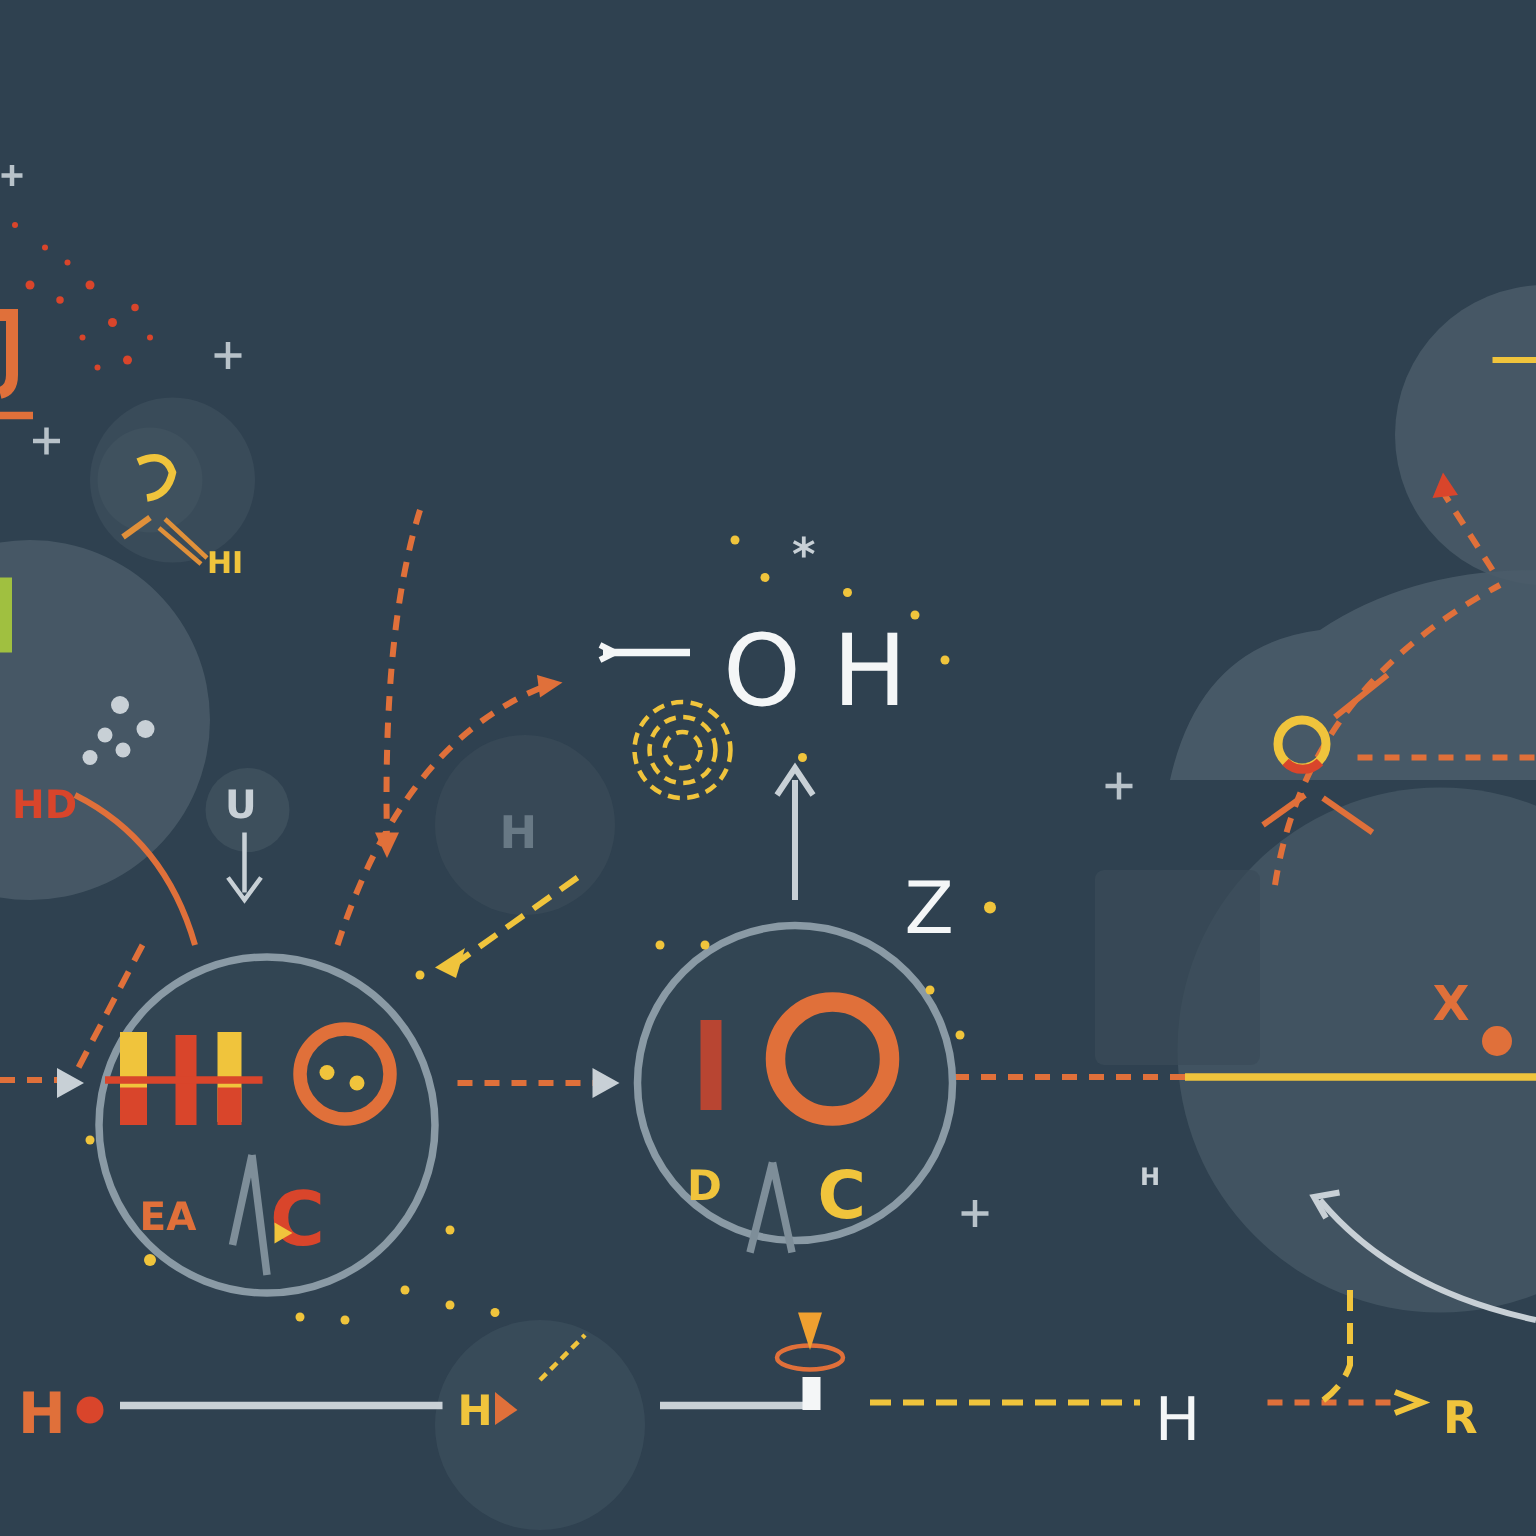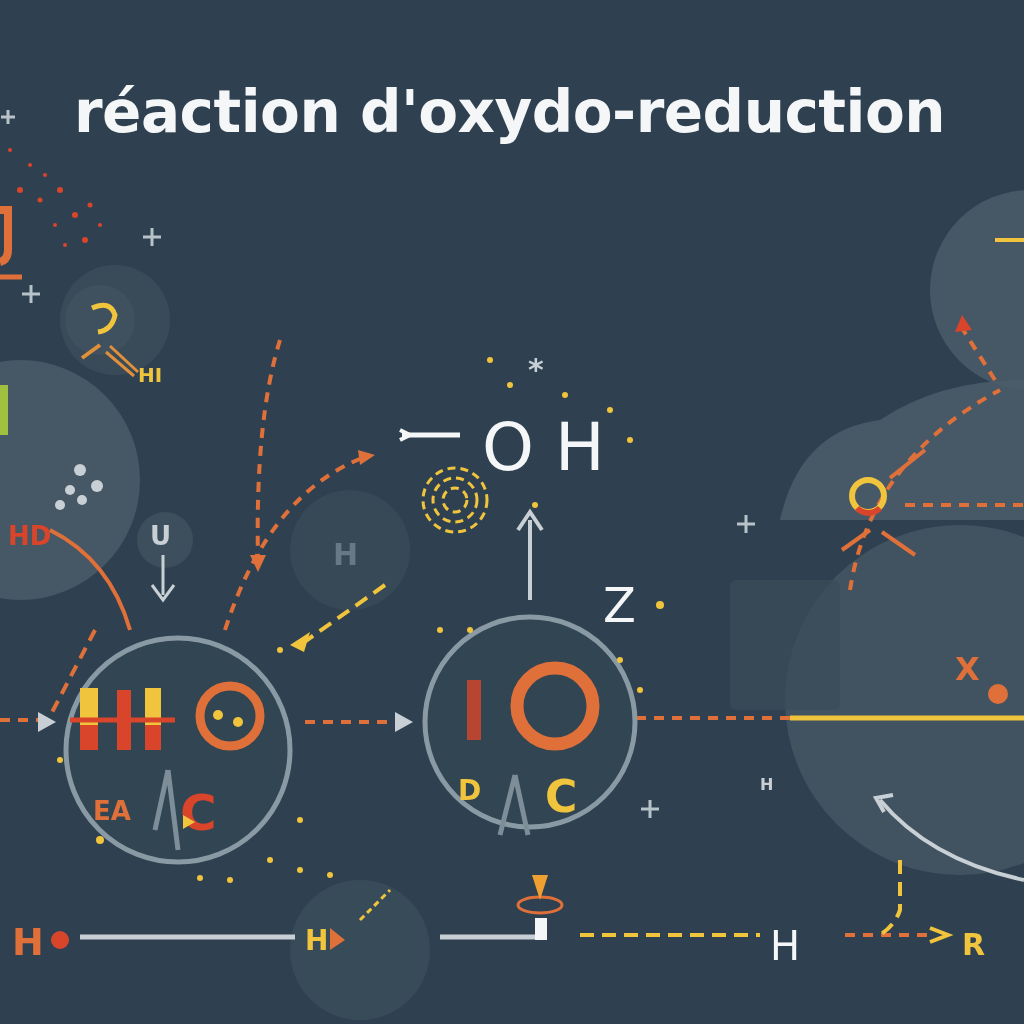--- a/index.html
+++ b/index.html
@@ -15,21 +15,20 @@
     font-family: "DejaVu Sans", sans-serif;
     font-size: 58px; font-weight: 600; color: #f4f6f7;
     letter-spacing: -0.5px; white-space: nowrap;
   }
   svg text { font-family: "DejaVu Sans", sans-serif; }
 </style>
 </head>
 <body>
 
 <div class="canvas">
-  <div class="title">réaction d'oxydo-reduction</div>
 
   <svg width="1024" height="1024" viewBox="0 0 1024 1024" style="position:absolute;left:0;top:0">
 
     <g>
       <circle cx="20" cy="480" r="120" fill="#4a5c69" opacity="0.85"></circle>
       <circle cx="1030" cy="290" r="100" fill="#4a5c69" opacity="0.85"></circle>
       <path d="M780 520 Q800 430 880 420 Q940 380 1024 380 L1024 520 Z" fill="#4a5c69" opacity="0.9"></path>
       <circle cx="960" cy="700" r="175" fill="#445764" opacity="0.85"></circle>
       <circle cx="360" cy="950" r="70" fill="#3b4e5b" opacity="0.8"></circle>
       <circle cx="350" cy="550" r="60" fill="#3a4c59" opacity="0.7"></circle>

